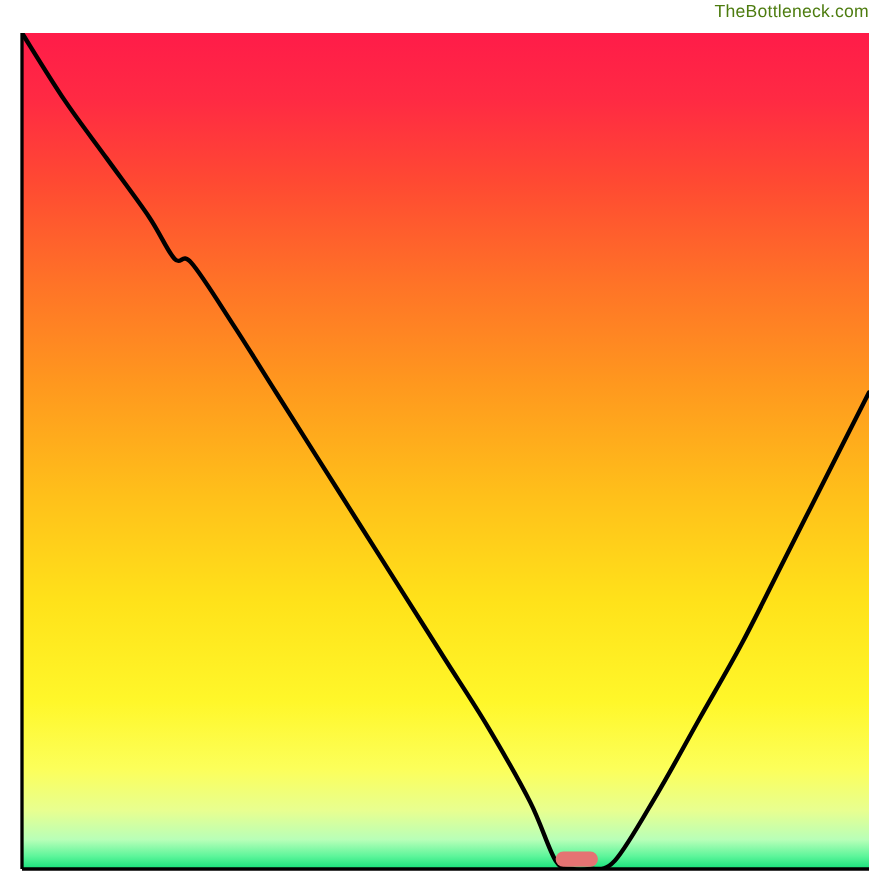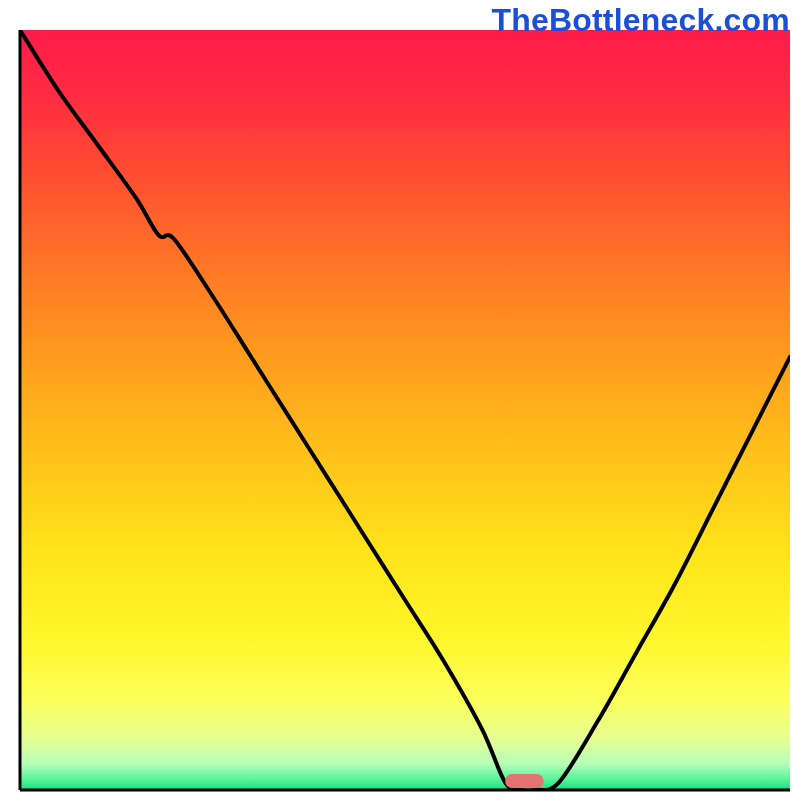--- a/index.html
+++ b/index.html
@@ -13,23 +13,23 @@
   }
   .container {
     position: relative;
     width: 800px;
     height: 800px;
   }
   .watermark {
     position: absolute;
     top: 2px;
     right: 10px;
-    font-size: 32px;
-    font-weight: 700;
-    color: #1d4ed8;
+    font-size: 16px;
+    font-weight: 400;
+    color: #4d7c0f;
     letter-spacing: 0.2px;
     z-index: 20;
   }
   svg.chart {
     position: absolute;
     left: 0;
     top: 0;
     width: 800px;
     height: 800px;
   }

